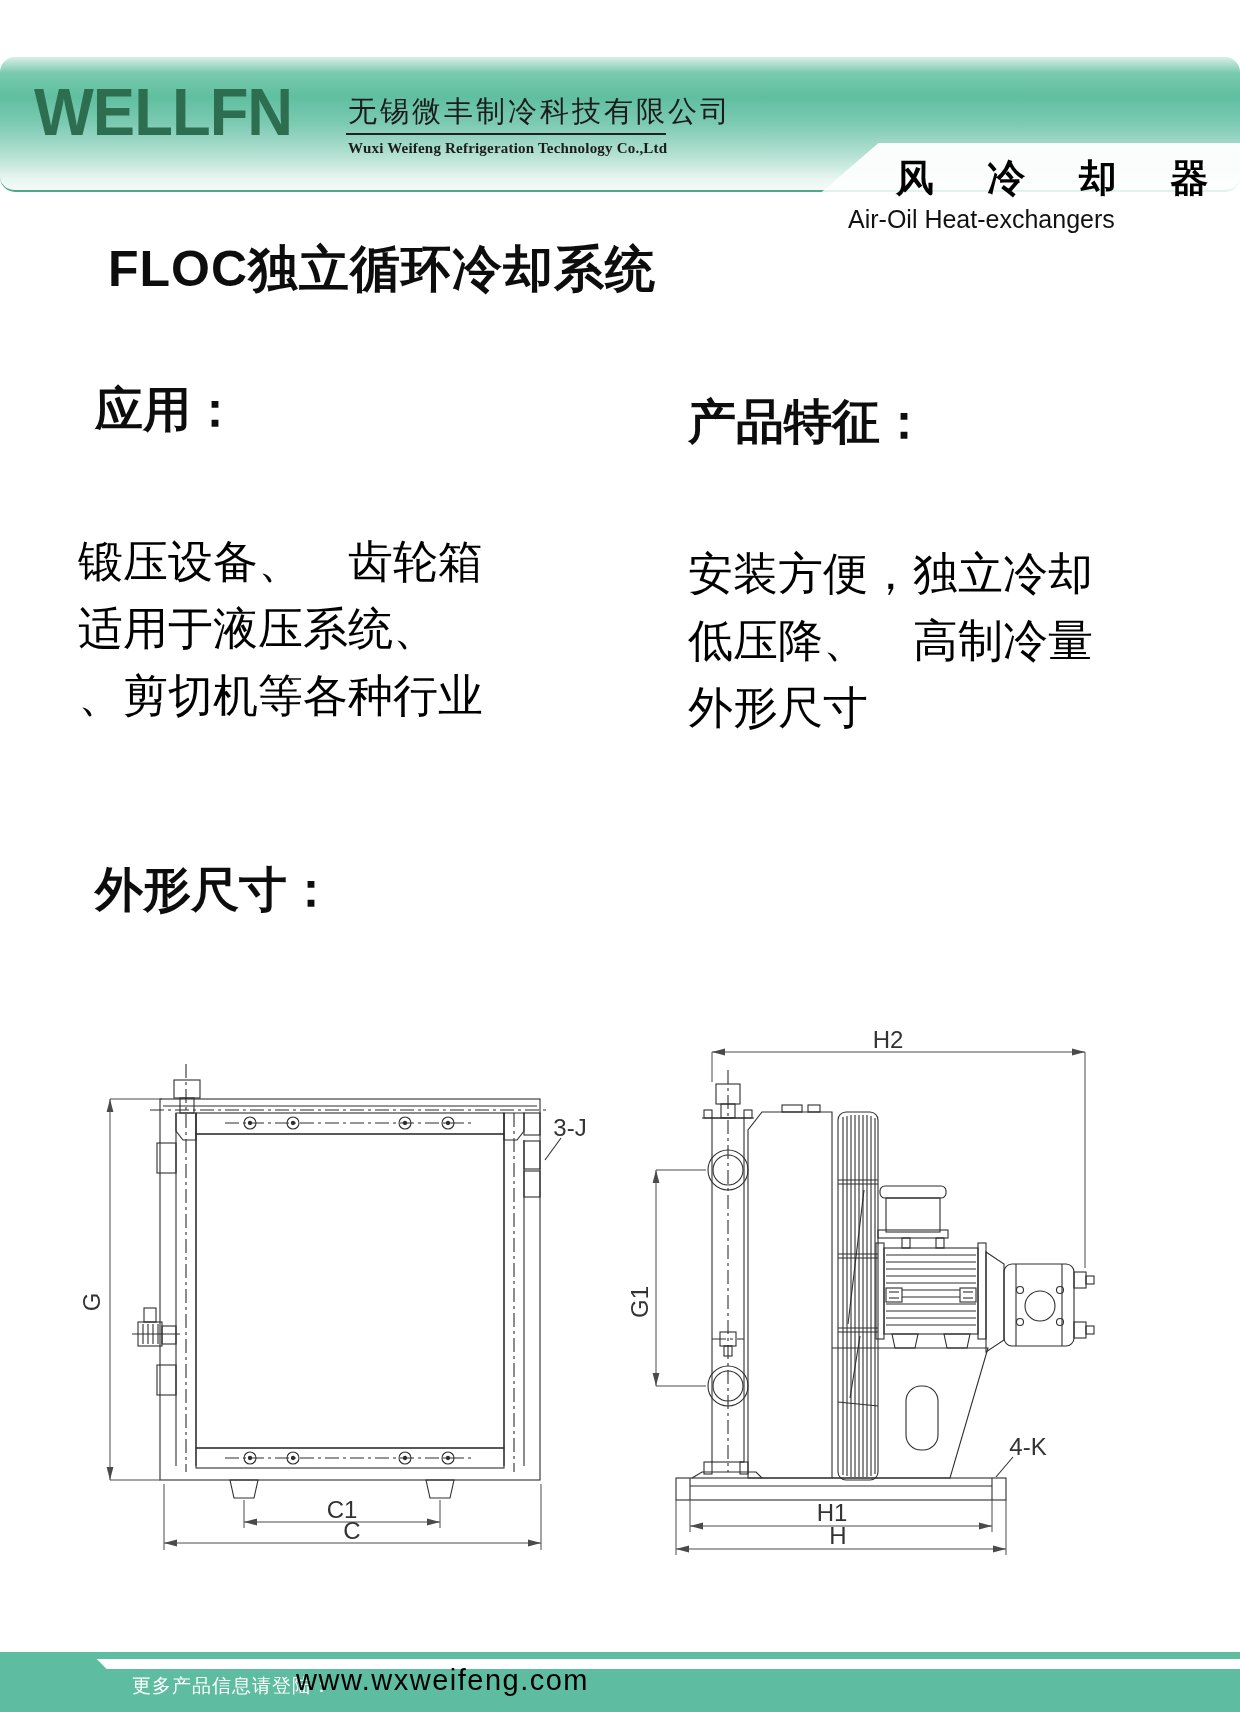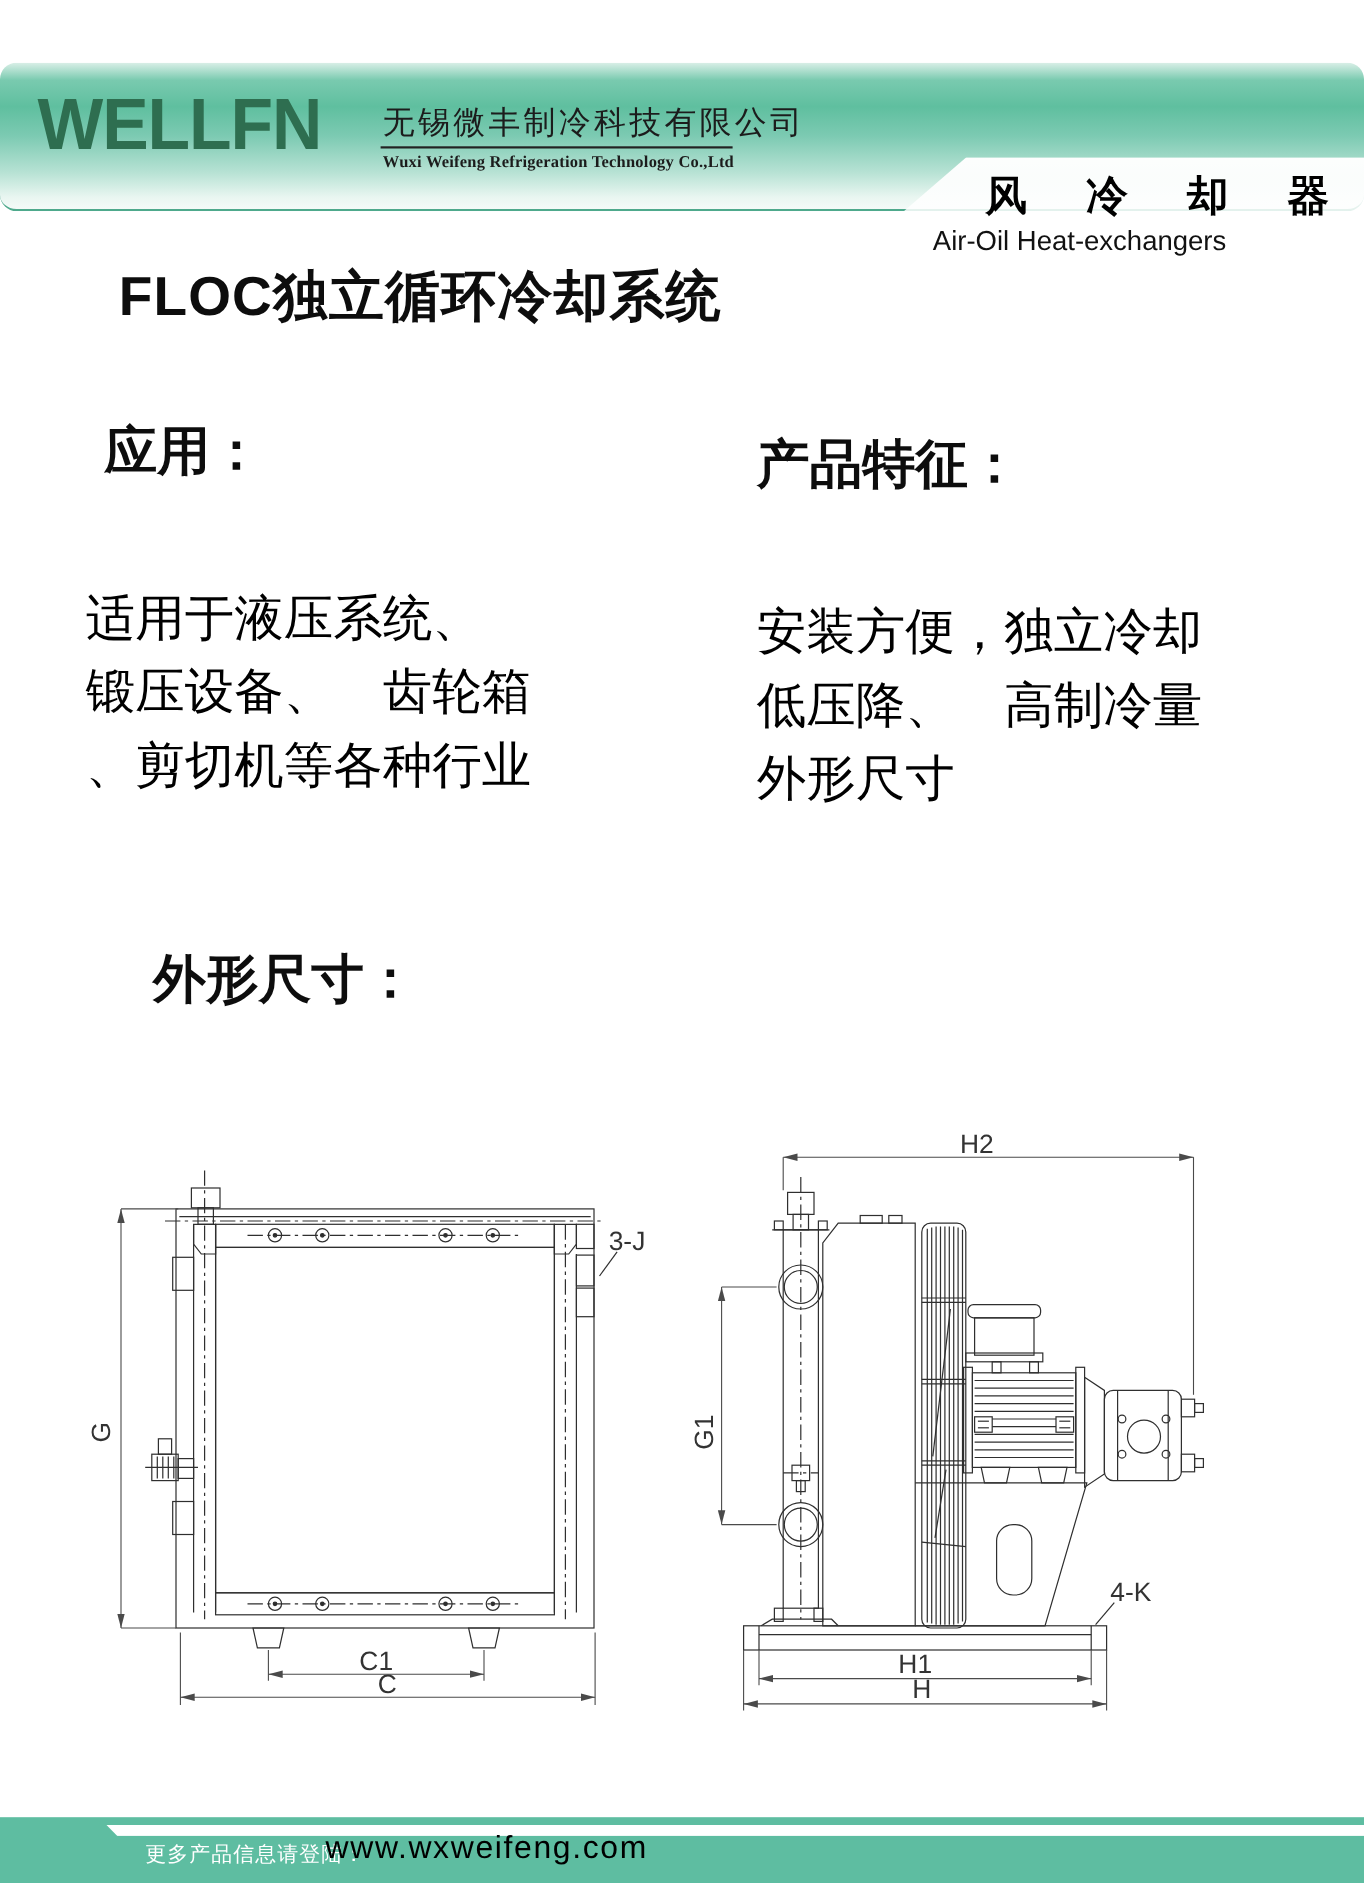--- a/index.html
+++ b/index.html
@@ -65,32 +65,32 @@
   <div class="company-cn">无锡微丰制冷科技有限公司</div>
   <div class="company-rule"></div>
   <div class="company-en">Wuxi Weifeng Refrigeration Technology Co.,Ltd</div>
 
   <div class="page-title">FLOC独立循环冷却系统</div>
 
   <div class="sec-heading" style="left:95px;top:378px;">应用：</div>
   <div class="sec-heading" style="left:688px;top:390px;">产品特征：</div>
 
   <div class="body-block" style="left:78px;top:528px;">
+    <div class="body-line">锻压设备、　齿轮箱</div>
     <div class="body-line">适用于液压系统、</div>
-    <div class="body-line">锻压设备、　齿轮箱</div>
     <div class="body-line">、剪切机等各种行业</div>
   </div>
 
   <div class="body-block" style="left:688px;top:540px;">
     <div class="body-line">安装方便，独立冷却</div>
     <div class="body-line">低压降、　高制冷量</div>
     <div class="body-line">外形尺寸</div>
   </div>
 
-  <div class="sec-heading" style="left:95px;top:858px;margin-left:44px;">外形尺寸：</div>
+  <div class="sec-heading" style="left:95px;top:858px;">外形尺寸：</div>
 
   <svg class="drawing-svg" width="1240" height="650" viewBox="0 930 1240 650">
     <defs>
       <marker id="da" markerWidth="14" markerHeight="9" refX="13" refY="4" orient="auto-start-reverse" markerUnits="userSpaceOnUse">
         <path d="M13,4 L0,0.6 L0,7.4 Z" fill="#4a4a4a"></path>
       </marker>
     </defs>
 
     <g class="eng">
       <rect x="160" y="1099" width="380" height="381"></rect>

